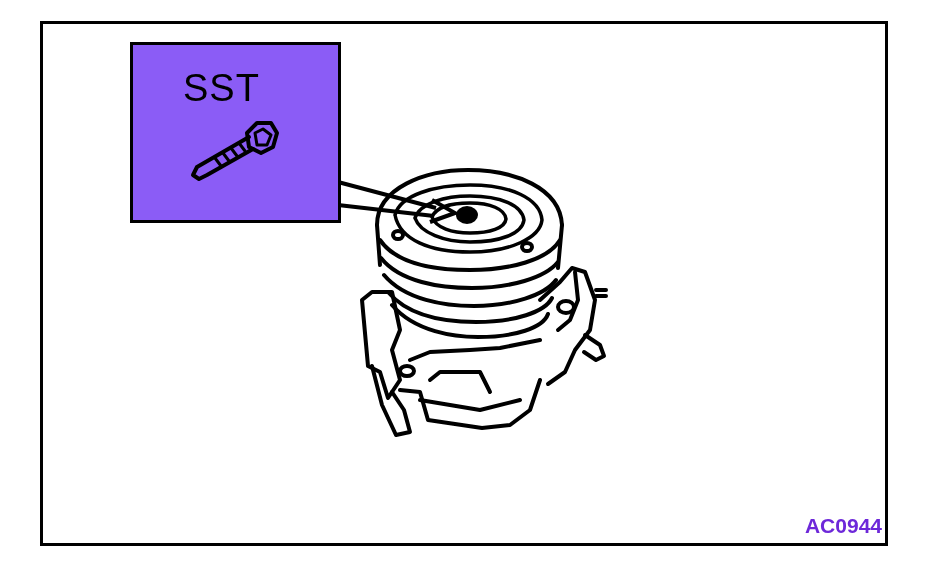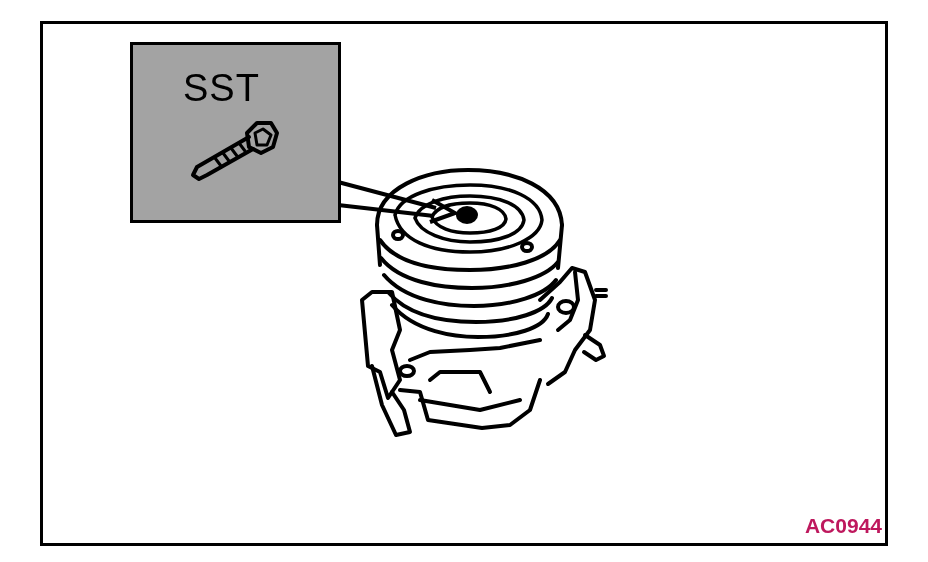--- a/index.html
+++ b/index.html
@@ -1,20 +1,20 @@
 <!DOCTYPE html>
 <html><head>
   <meta charset="utf-8">
   <style>
     html, body { margin: 0; padding: 0; background: #ffffff; }
     body { width: 928px; height: 562px; position: relative; overflow: hidden; font-family: "Liberation Sans", sans-serif; }
     .frame { position: absolute; left: 40px; top: 21px; width: 842px; height: 519px; border: 3px solid #000; box-sizing: content-box; }
-    .inset { position: absolute; left: 130px; top: 42px; width: 205px; height: 175px; border: 3px solid #000; background: #a3a3a3; }
+    .inset { position: absolute; left: 130px; top: 42px; width: 205px; height: 175px; border: 3px solid #000; background: #8b5cf6; }
     .inset-label { position: absolute; left: 50px; top: 22px; font-size: 38px; color: #000; letter-spacing: 1px; font-family: "Liberation Sans", sans-serif; }
-    .fig-code { position: absolute; right: 46px; bottom: 24px; font-size: 21px; font-weight: bold; color: #be185d; font-family: "Liberation Sans", sans-serif; }
+    .fig-code { position: absolute; right: 46px; bottom: 24px; font-size: 21px; font-weight: bold; color: #6d28d9; font-family: "Liberation Sans", sans-serif; }
     svg.art { position: absolute; left: 0; top: 0; }
   </style>
 </head>
 <body>
 
 <div class="frame"></div>
 
 <svg class="art" width="928" height="562" viewBox="0 0 928 562">
   <g fill="none" stroke="#000" stroke-width="4" stroke-linecap="round" stroke-linejoin="round">
 

